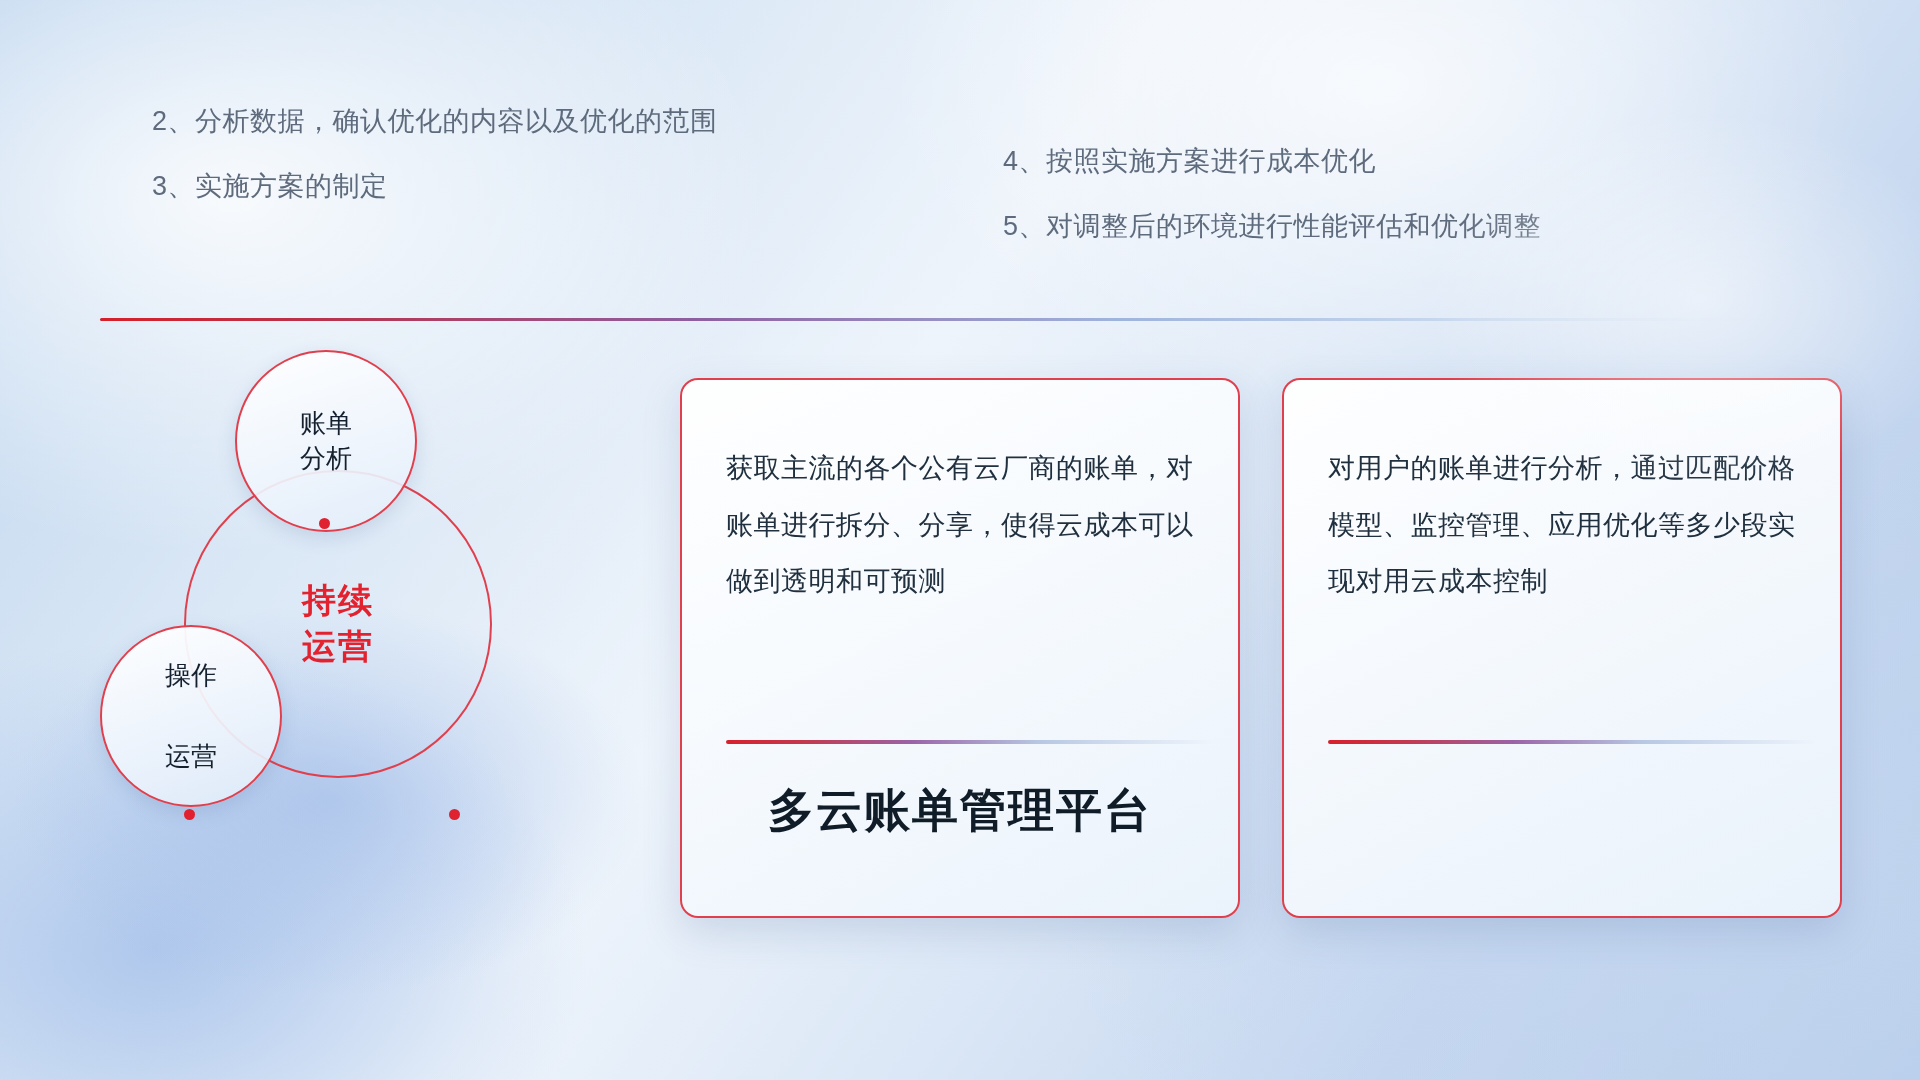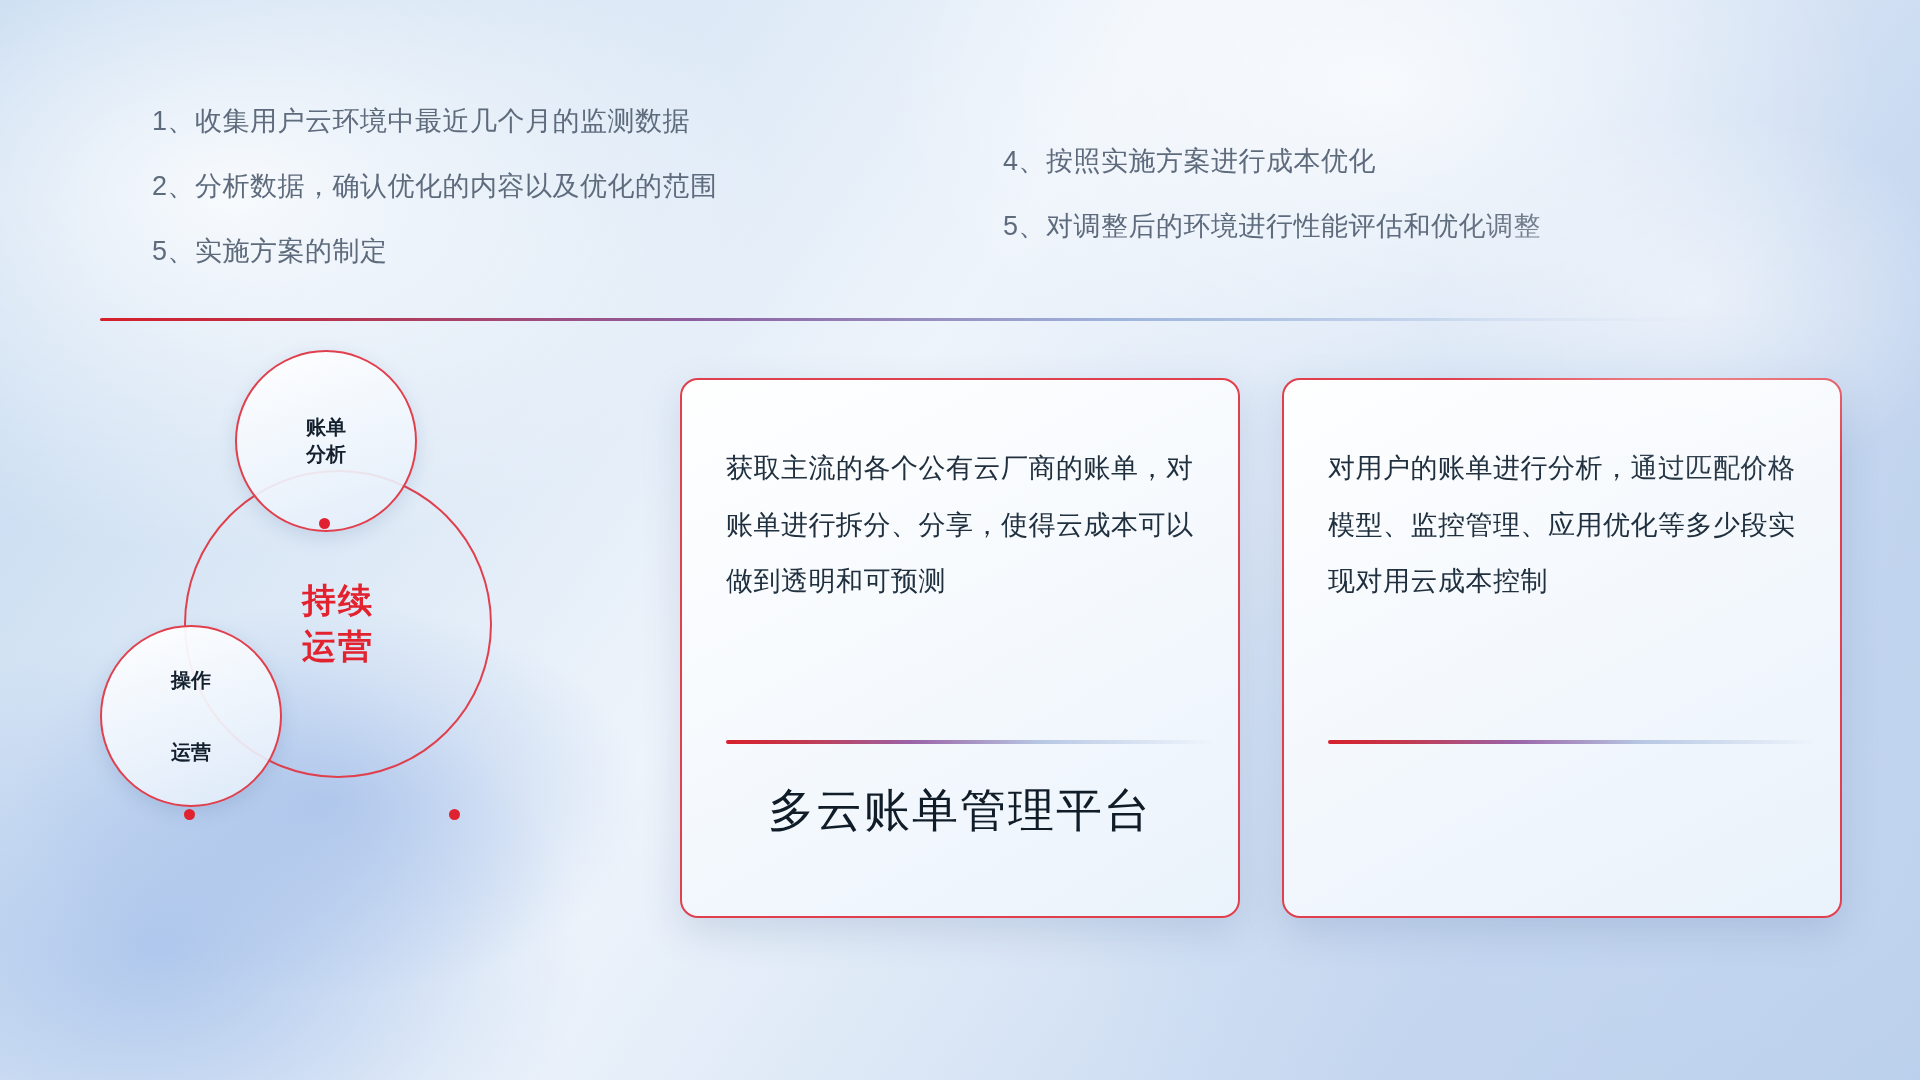--- a/index.html
+++ b/index.html
@@ -83,22 +83,22 @@
   .circle {
     position: absolute;
     border-radius: 50%;
     border: 2px solid #e0404d;
     display: flex;
     flex-direction: column;
     align-items: center;
     justify-content: center;
     text-align: center;
     color: #14202e;
-    font-weight: bold;
-    font-size: 20px;
+    font-weight: normal;
+    font-size: 26px;
     line-height: 1.35;
   }
   .circle.small {
     width: 178px;
     height: 178px;
     background: linear-gradient(160deg, rgba(255,255,255,0.96) 0%, rgba(240,246,253,0.92) 55%, rgba(226,237,250,0.88) 100%);
     box-shadow: 0 6px 18px rgba(80,110,160,0.18);
   }
   .circle.c-top { left: 135px; top: 0px; }
   .circle.c-left { left: 0px; top: 275px; gap: 45px; }
@@ -160,34 +160,33 @@
     border-radius: 2px;
     background: linear-gradient(90deg, #d8202c 0%, #c3394f 16%, #9a63a7 38%, #b7c7e3 64%, rgba(214,228,244,0) 100%);
   }
   .card-title {
     position: absolute;
     left: 0;
     right: 0;
     top: 400px;
     text-align: center;
     font-size: 46px;
-    font-weight: normal;
+    font-weight: bold;
     color: #101c28;
     letter-spacing: 2px;
   }
 </style>
 </head>
 <body>
 
 <div class="slide">
 
   <div class="bullets left">
-    <div class="bullet-line">1、收集用户云环境中最近几个月的监测数据</div>
     <div class="bullet-line">2、分析数据，确认优化的内容以及优化的范围</div>
-    <div class="bullet-line">5、实施方案的制定</div>
+    <div class="bullet-line">3、实施方案的制定</div>
   </div>
 
   <div class="bullets right">
     <div class="bullet-line">4、按照实施方案进行成本优化</div>
     <div class="bullet-line">5、对调整后的环境进行性能评估和优化调整</div>
   </div>
 
   <div class="divider-line"></div>
 
   <div class="venn">

